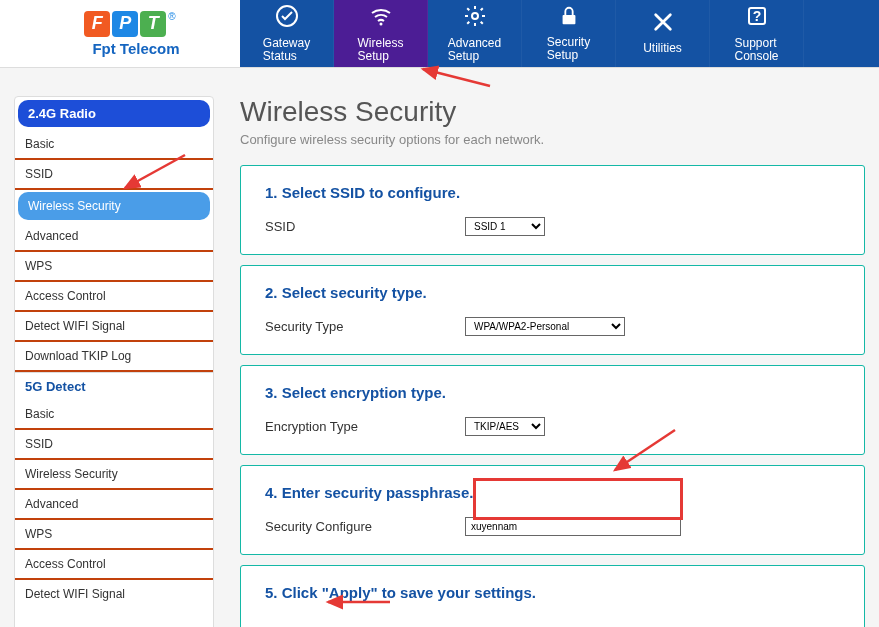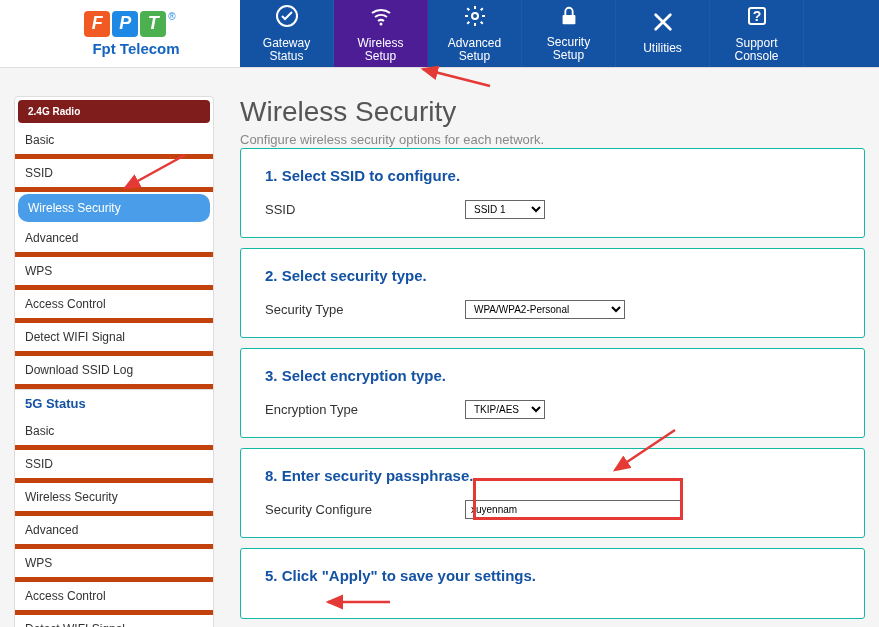--- a/index.html
+++ b/index.html
@@ -12,34 +12,34 @@
 .logo-f { background: #f15a22; }
 .logo-p { background: #1e88e5; }
 .logo-t { background: #4caf50; }
 .logo-reg { font-size: 10px; color: #1e88e5; align-self: flex-start; margin-left: 2px; }
 .logo-text { color: #1565c0; font-size: 15px; font-weight: bold; margin-top: 3px; margin-left: 12px; }
 
 .topnav { flex: 1; display: flex; background: #1452a3; }
 .topnav-item { width: 94px; display: flex; flex-direction: column; align-items: center; justify-content: center; color: #fff; font-size: 12px; cursor: pointer; border-right: 1px solid rgba(255,255,255,0.05); }
 .topnav-item.active { background: #4c1d95; }
 .topnav-icon { font-size: 22px; margin-bottom: 3px; }
-.topnav-label { line-height: 1.1; text-align: center; }
+.topnav-label { line-height: 1.1; }
 
 .container { display: flex; padding: 28px 14px 0 14px; gap: 26px; }
 
 .sidebar { width: 200px; border: 1px solid #ddd; border-radius: 4px; background: #fff; }
-.side-head { background: #7f1d1d; color: #fff; font-weight: bold; padding: 6px 10px; font-size: 10px; border-radius: 4px; margin: 3px; }
+.side-head { background: #1d4ed8; color: #fff; font-weight: bold; padding: 6px 10px; font-size: 13px; border-radius: 10px; margin: 3px; }
 .side-head2 { color: #1452a3; font-weight: bold; padding: 6px 10px; font-size: 13px; border-top: 1px solid #ddd; }
-.side-item { padding: 7px 10px; border-bottom: 5px solid #c2410c; color: #333; cursor: pointer; font-size: 12px; }
+.side-item { padding: 7px 10px; border-bottom: 2px solid #c2410c; color: #333; cursor: pointer; font-size: 12px; }
 .side-item:last-child { border-bottom: none; }
 .side-item.active { background: #4a9de8; color: #fff; border-radius: 10px; margin: 2px 3px; border-bottom: none; }
 
 .main { flex: 1; }
 .page-title { font-size: 28px; color: #555; font-weight: normal; margin-bottom: 4px; }
-.page-sub { color: #888; font-size: 13px; margin-bottom: 1px; }
+.page-sub { color: #888; font-size: 13px; margin-bottom: 18px; }
 
 .card { background: #fff; border: 1px solid #14b8a6; border-radius: 3px; padding: 18px 24px; margin-bottom: 10px; }
 .card-title { color: #1452a3; font-weight: bold; font-size: 15px; margin-bottom: 16px; }
 .form-row { display: flex; align-items: center; }
 .form-label { width: 200px; color: #333; font-size: 13px; }
 select, input[type="text"] { border: 1px solid #666; padding: 2px 4px; font-size: 10px; background: #fff; }
 select { min-width: 80px; }
 input[type="text"] { width: 216px; padding: 3px 5px; }
 
 .arrow { position: absolute; pointer-events: none; }
@@ -120,22 +120,22 @@
 <div class="container">
   <div class="sidebar">
     <div class="side-head">2.4G Radio</div>
     <div class="side-item">Basic</div>
     <div class="side-item">SSID</div>
     <div class="side-item active">Wireless Security</div>
     <div class="side-item">Advanced</div>
     <div class="side-item">WPS</div>
     <div class="side-item">Access Control</div>
     <div class="side-item">Detect WIFI Signal</div>
-    <div class="side-item">Download SSID Log</div>
-    <div class="side-head2">5G Status</div>
+    <div class="side-item">Download TKIP Log</div>
+    <div class="side-head2">5G Detect</div>
     <div class="side-item">Basic</div>
     <div class="side-item">SSID</div>
     <div class="side-item">Wireless Security</div>
     <div class="side-item">Advanced</div>
     <div class="side-item">WPS</div>
     <div class="side-item">Access Control</div>
     <div class="side-item">Detect WIFI Signal</div>
   </div>
 
   <div class="main">
@@ -160,21 +160,21 @@
 
     <div class="card">
       <div class="card-title">3. Select encryption type.</div>
       <div class="form-row">
         <div class="form-label">Encryption Type</div>
         <select><option>TKIP/AES</option></select>
       </div>
     </div>
 
     <div class="card">
-      <div class="card-title">8. Enter security passphrase.</div>
+      <div class="card-title">4. Enter security passphrase.</div>
       <div class="form-row">
         <div class="form-label">Security Configure</div>
         <input type="text" value="xuyennam" style="">
       </div>
     </div>
 
     <div class="card">
       <div class="card-title">5. Click "Apply" to save your settings.</div>
 
     </div>

